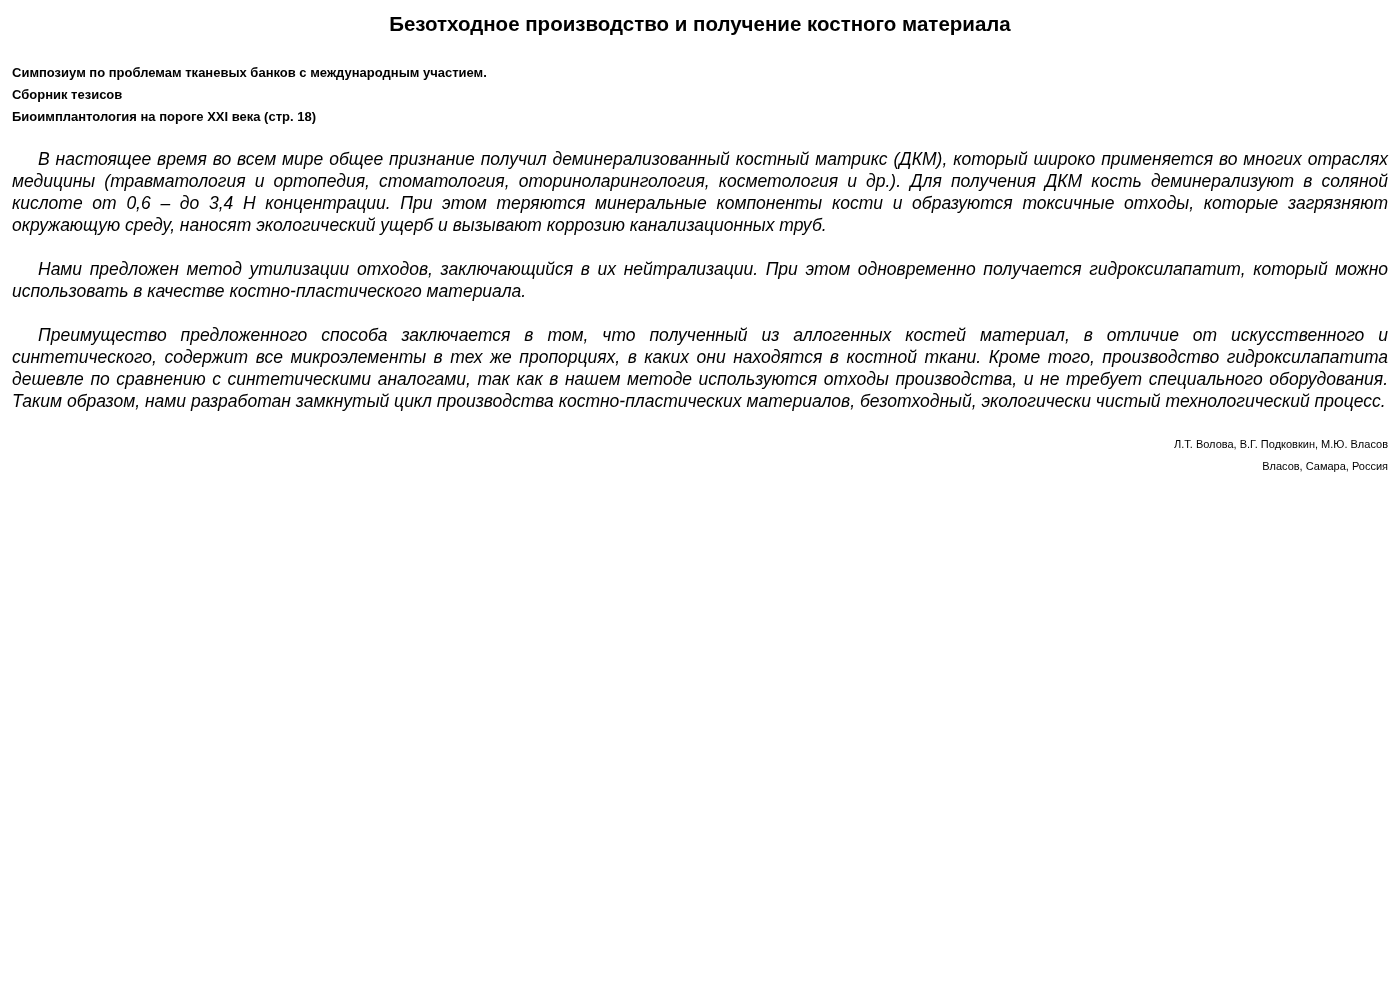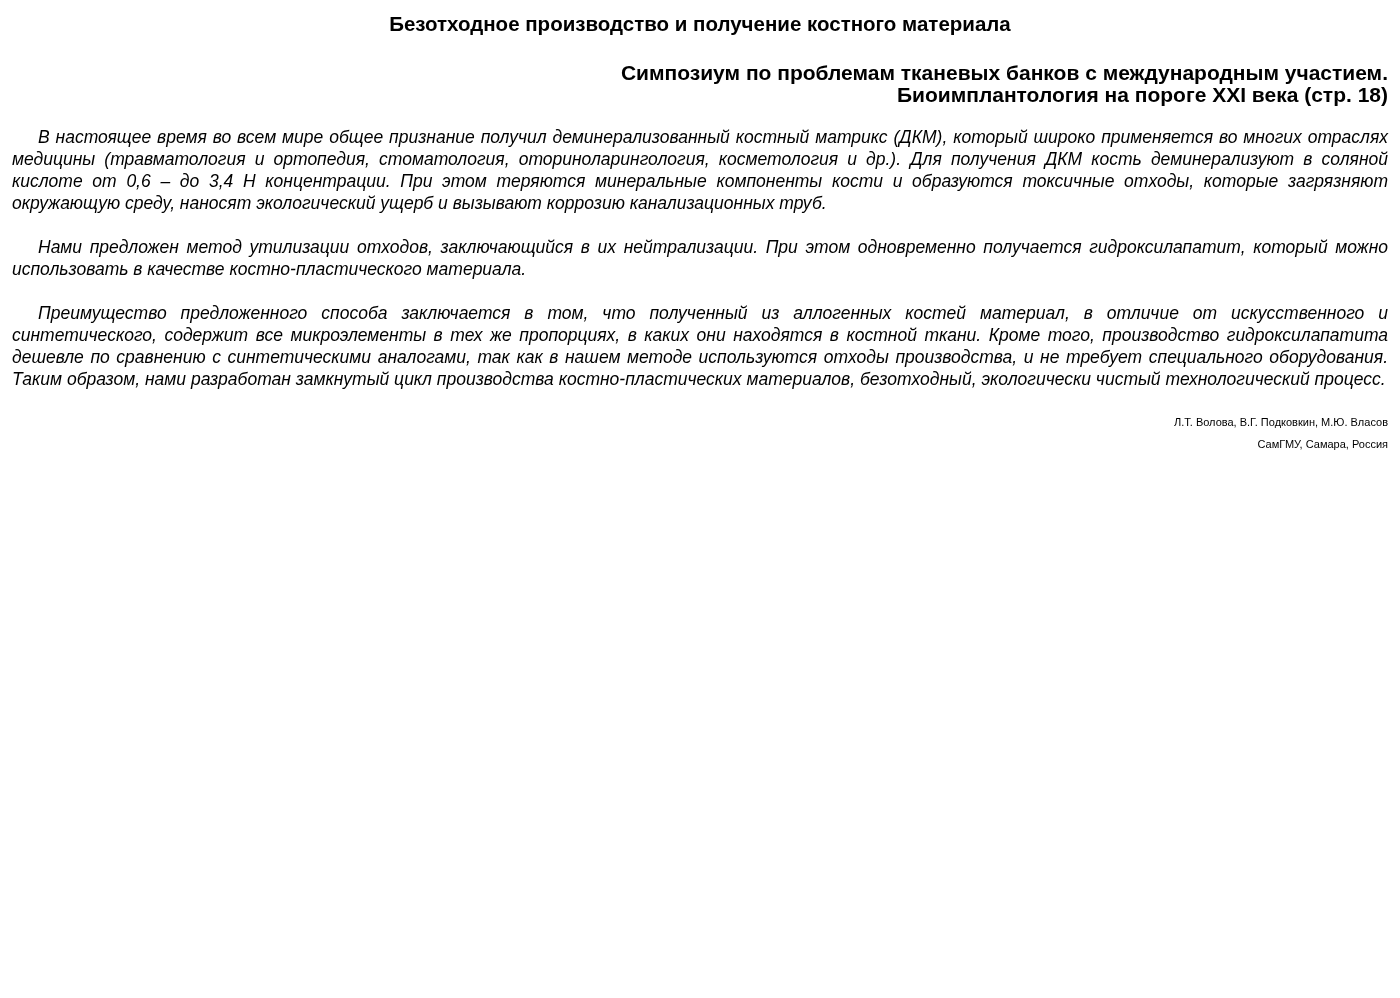--- a/index.html
+++ b/index.html
@@ -20,22 +20,22 @@
   }
   .doc-title {
     margin: 0;
     text-align: center;
     font-size: 20.5px;
     font-weight: bold;
     line-height: 24px;
   }
   .doc-subtitle {
     margin-top: 26px;
-    text-align: right;
-    font-size: 21px;
+    text-align: left;
+    font-size: 13px;
     font-weight: bold;
     line-height: 22px;
   }
   .doc-subtitle div {
     margin: 0;
   }
   .body-text p {
     margin: 22px 0 0 0;
     font-size: 17.5px;
     line-height: 22px;
@@ -55,27 +55,28 @@
 </style>
 </head>
 <body>
 
 <div class="page">
 
   <h1 class="doc-title">Безотходное производство и получение костного материала</h1>
 
   <div class="doc-subtitle">
     <div>Симпозиум по проблемам тканевых банков с международным участием.</div>
+    <div>Сборник тезисов</div>
     <div>Биоимплантология на пороге XXI века (стр. 18)</div>
   </div>
 
   <div class="body-text">
     <p class="first">В настоящее время во всем мире общее признание получил деминерализованный костный матрикс (ДКМ), который широко применяется во многих отраслях медицины (травматология и ортопедия, стоматология, оториноларингология, косметология и др.). Для получения ДКМ кость деминерализуют в соляной кислоте от 0,6 – до 3,4 Н концентрации. При этом теряются минеральные компоненты кости и образуются токсичные отходы, которые загрязняют окружающую среду, наносят экологический ущерб и вызывают коррозию канализационных труб.</p>
     <p>Нами предложен метод утилизации отходов, заключающийся в их нейтрализации. При этом одновременно получается гидроксилапатит, который можно использовать в качестве костно-пластического материала.</p>
     <p>Преимущество предложенного способа заключается в том, что полученный из аллогенных костей материал, в отличие от искусственного и синтетического, содержит все микроэлементы в тех же пропорциях, в каких они находятся в костной ткани. Кроме того, производство гидроксилапатита дешевле по сравнению с синтетическими аналогами, так как в нашем методе используются отходы производства, и не требует специального оборудования. Таким образом, нами разработан замкнутый цикл производства костно-пластических материалов, безотходный, экологически чистый технологический процесс.</p>
   </div>
 
   <div class="signature">
     <div>Л.Т. Волова, В.Г. Подковкин, М.Ю. Власов</div>
-    <div>СамГМУ, Самара, Россия</div>
+    <div>Власов, Самара, Россия</div>
   </div>
 
 </div>
 
 </body></html>

